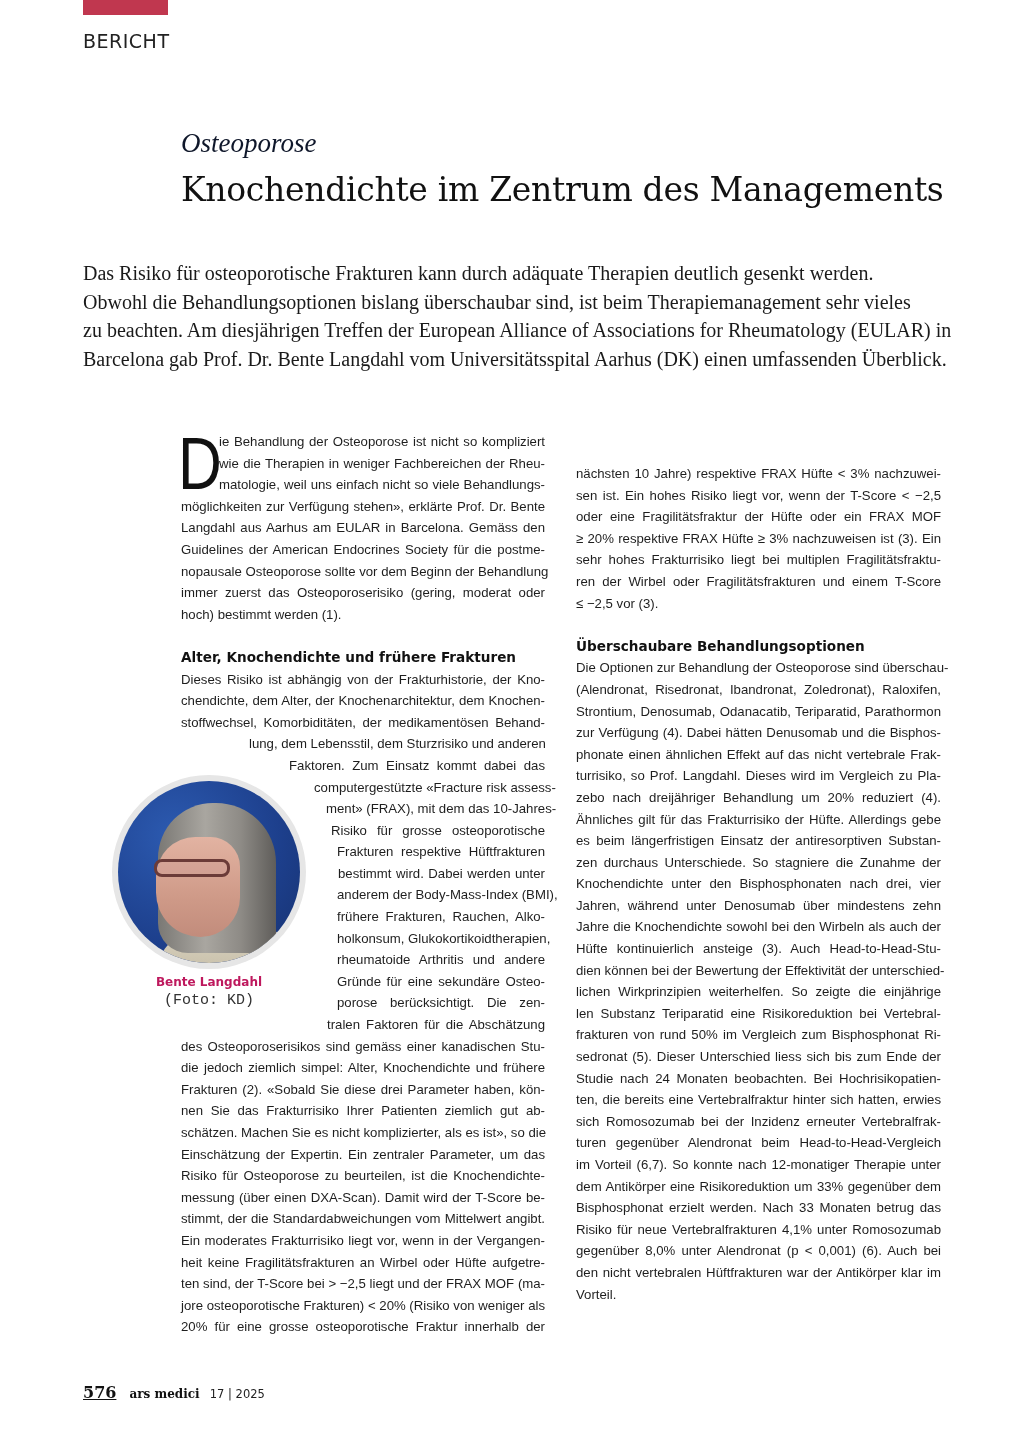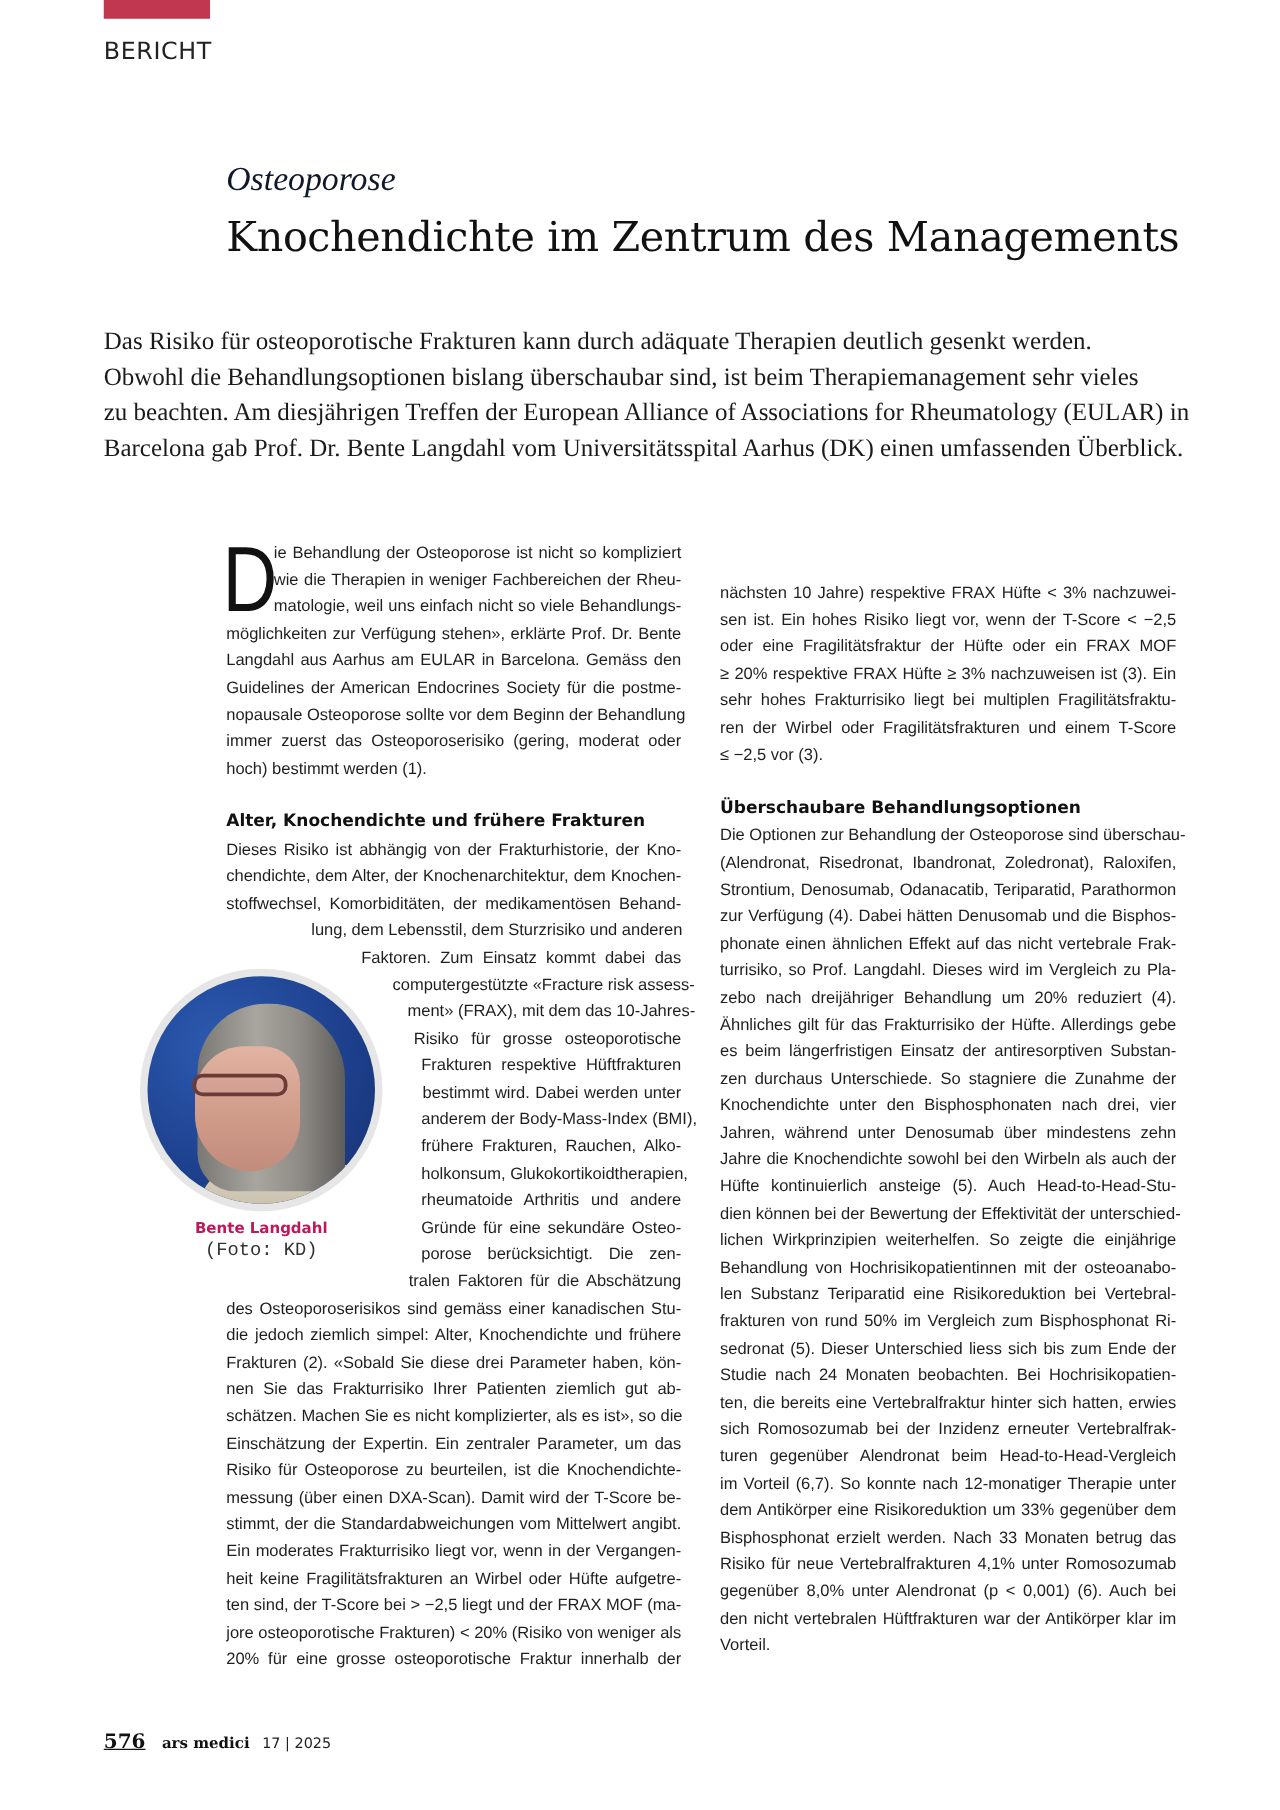--- a/index.html
+++ b/index.html
@@ -142,24 +142,23 @@
     <span class="line">zur Verfügung (4). Dabei hätten Denusomab und die Bisphos-</span>
     <span class="line">phonate einen ähnlichen Effekt auf das nicht vertebrale Frak-</span>
     <span class="line">turrisiko, so Prof. Langdahl. Dieses wird im Vergleich zu Pla-</span>
     <span class="line">zebo nach dreijähriger Behandlung um 20% reduziert (4).</span>
     <span class="line">Ähnliches gilt für das Frakturrisiko der Hüfte. Allerdings gebe</span>
     <span class="line">es beim längerfristigen Einsatz der antiresorptiven Substan-</span>
     <span class="line">zen durchaus Unterschiede. So stagniere die Zunahme der</span>
     <span class="line">Knochendichte unter den Bisphosphonaten nach drei, vier</span>
     <span class="line">Jahren, während unter Denosumab über mindestens zehn</span>
     <span class="line">Jahre die Knochendichte sowohl bei den Wirbeln als auch der</span>
-    <span class="line">Hüfte kontinuierlich ansteige (5). Auch Head-to-Head-Stu-</span>
+    <span class="line">Hüfte kontinuierlich ansteige (3). Auch Head-to-Head-Stu-</span>
     <span class="line">dien können bei der Bewertung der Effektivität der unterschied-</span>
     <span class="line">lichen Wirkprinzipien weiterhelfen. So zeigte die einjährige</span>
-    <span class="line">Behandlung von Hochrisikopatientinnen mit der osteoanabo-</span>
     <span class="line">len Substanz Teriparatid eine Risikoreduktion bei Vertebral-</span>
     <span class="line">frakturen von rund 50% im Vergleich zum Bisphosphonat Ri-</span>
     <span class="line">sedronat (5). Dieser Unterschied liess sich bis zum Ende der</span>
     <span class="line">Studie nach 24 Monaten beobachten. Bei Hochrisikopatien-</span>
     <span class="line">ten, die bereits eine Vertebralfraktur hinter sich hatten, erwies</span>
     <span class="line">sich Romosozumab bei der Inzidenz erneuter Vertebralfrak-</span>
     <span class="line">turen gegenüber Alendronat beim Head-to-Head-Vergleich</span>
     <span class="line">im Vorteil (6,7). So konnte nach 12-monatiger Therapie unter</span>
     <span class="line">dem Antikörper eine Risikoreduktion um 33% gegenüber dem</span>
     <span class="line">Bisphosphonat erzielt werden. Nach 33 Monaten betrug das</span>

